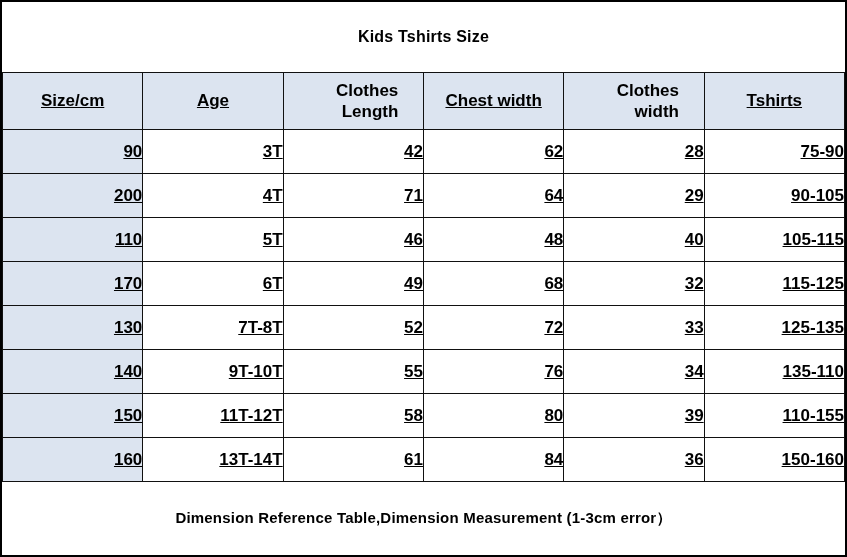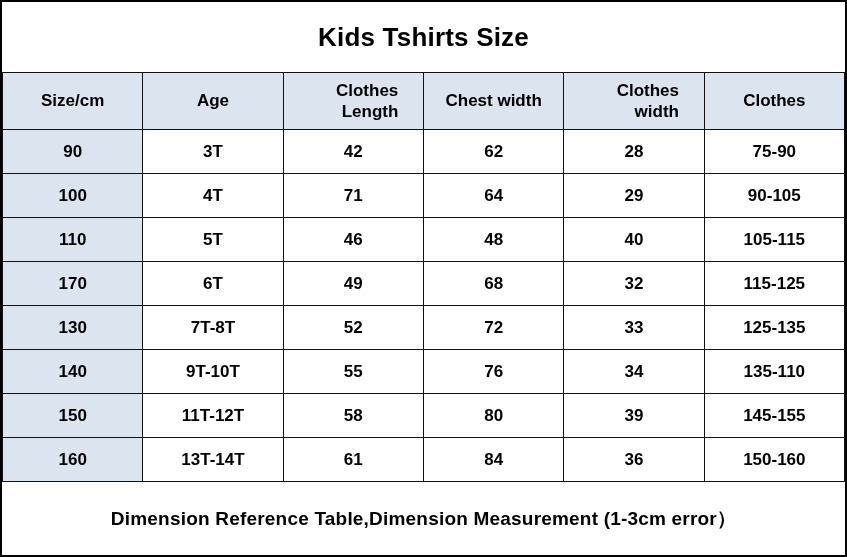--- a/index.html
+++ b/index.html
@@ -19,94 +19,96 @@
     color: #000000;
     display: flex;
     flex-direction: column;
   }
   .title-bar {
     height: 70px;
     flex: 0 0 70px;
     display: flex;
     align-items: center;
     justify-content: center;
-    font-size: 26px;
+    font-size: 16px;
     letter-spacing: 0.2px;
   }
   table.size-table {
     width: 100%;
     border-collapse: collapse;
     table-layout: fixed;
+    text-decoration: underline;
   }
   table.size-table th,
   table.size-table td {
     border: 1px solid #111111;
     text-align: center;
     vertical-align: middle;
     padding: 0;
     font-weight: bold;
     font-size: 17px;
     color: #000000;
   }
   table.size-table thead th {
     background: #dce4f0;
     height: 56px;
     line-height: 1.25;
   }
   table.size-table tbody td {
     height: 43px;
     background: #ffffff;
+    text-align: right;
   }
   table.size-table tbody td:first-child {
     background: #dce4f0;
   }
   .hdr-wrap {
     display: inline-block;
     max-width: 90px;
     line-height: 1.25;
     text-align: right;
   }
   .footer-bar {
     flex: 1;
     display: flex;
     align-items: center;
     justify-content: center;
-    font-size: 19px;
+    font-size: 15px;
     letter-spacing: 0.2px;
   }
 </style>
 </head>
 <body>
 
 <div class="frame">
 
   <div class="title-bar">Kids Tshirts Size</div>
 
   <table class="size-table">
     <thead>
       <tr>
         <th><span>Size/cm</span></th>
         <th><span>Age</span></th>
         <th><span class="hdr-wrap">Clothes Length</span></th>
         <th><span>Chest width</span></th>
         <th><span class="hdr-wrap">Clothes width</span></th>
-        <th><span>Clothes</span></th>
+        <th><span>Tshirts</span></th>
       </tr>
     </thead>
     <tbody>
       <tr>
         <td>90</td>
         <td>3T</td>
         <td>42</td>
         <td>62</td>
         <td>28</td>
         <td>75-90</td>
       </tr>
       <tr>
-        <td>100</td>
+        <td>200</td>
         <td>4T</td>
         <td>71</td>
         <td>64</td>
         <td>29</td>
         <td>90-105</td>
       </tr>
       <tr>
         <td>110</td>
         <td>5T</td>
         <td>46</td>
@@ -137,21 +139,21 @@
         <td>76</td>
         <td>34</td>
         <td>135-110</td>
       </tr>
       <tr>
         <td>150</td>
         <td>11T-12T</td>
         <td>58</td>
         <td>80</td>
         <td>39</td>
-        <td>145-155</td>
+        <td>110-155</td>
       </tr>
       <tr>
         <td>160</td>
         <td>13T-14T</td>
         <td>61</td>
         <td>84</td>
         <td>36</td>
         <td>150-160</td>
       </tr>
     </tbody>

